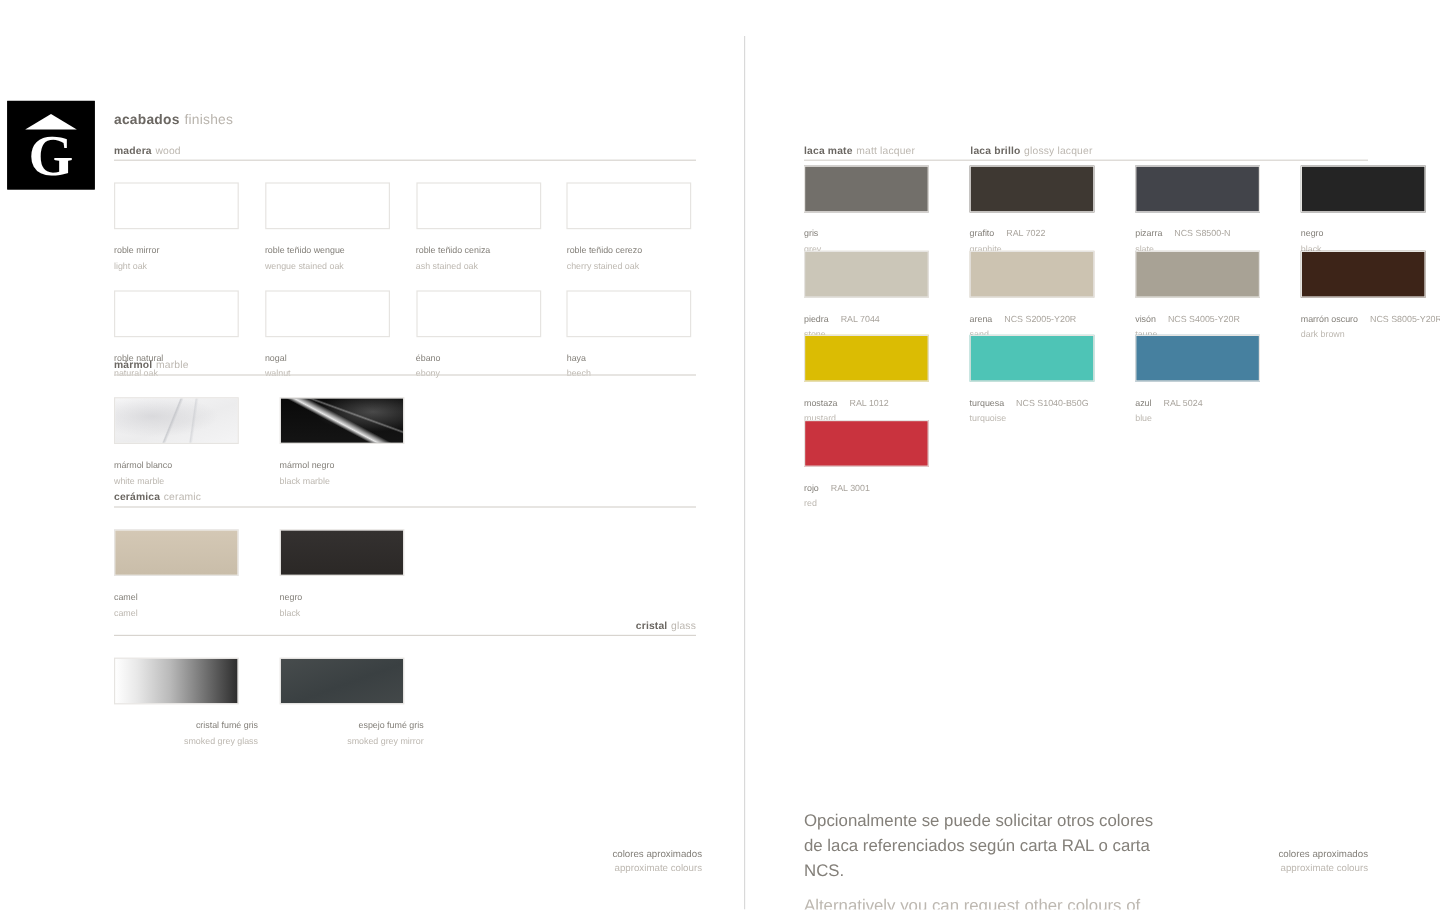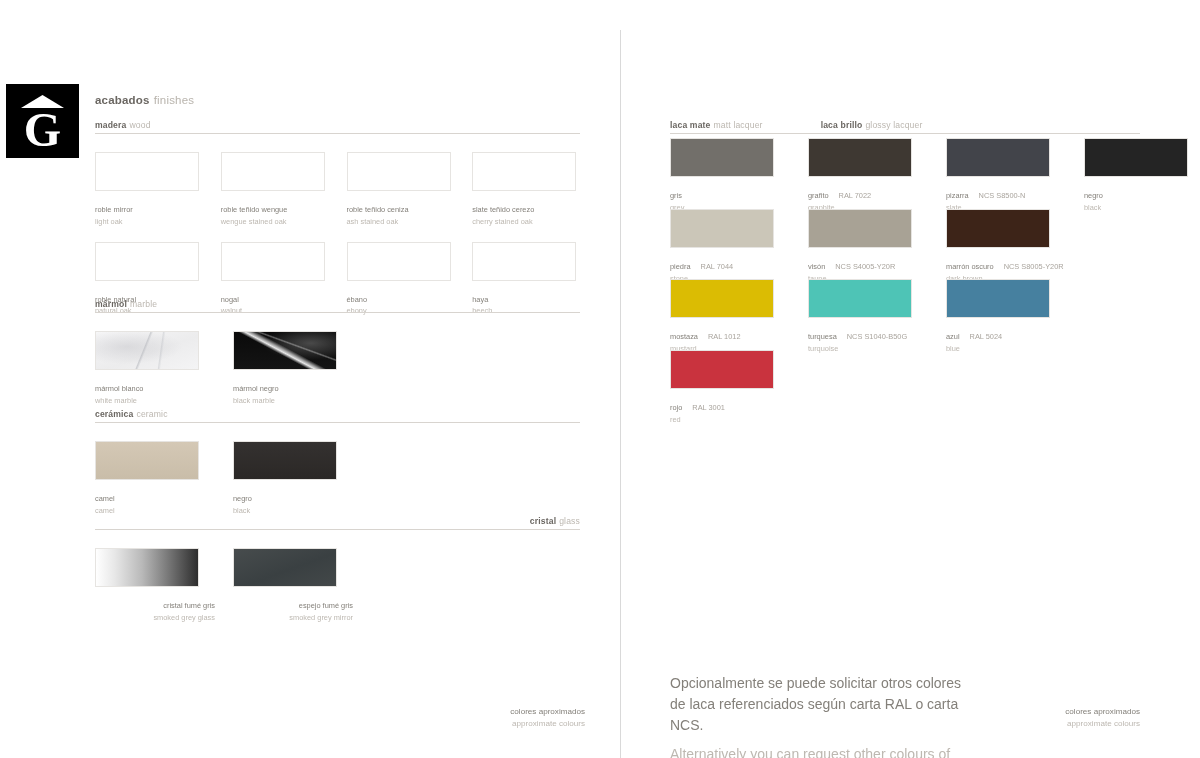--- a/index.html
+++ b/index.html
@@ -37,21 +37,21 @@
 
   .section{margin-bottom:0;}
   .sec-head{
     font-size:8.6px;letter-spacing:.15px;
     padding-bottom:3px;
     border-bottom:1px solid #d8d4cf;
     white-space:nowrap;
   }
   .sec-head .es{font-weight:bold;color:#6b6762;}
   .sec-head .en{color:#bcb7b0;margin-left:3px;}
-  .sec-head .es2{font-weight:bold;color:#6b6762;margin-left:30px;padding-left:28px;}
+  .sec-head .es2{font-weight:bold;color:#6b6762;margin-left:18px;padding-left:28px;}
 
   
   .row{display:flex;}
   .cell{width:120px;margin-right:18px;}
   .cell:last-child{margin-right:0;}
   .sw{
     width:104px;height:39px;
     border:1px solid #e6e4e1;
     box-sizing:border-box;
     display:block;
@@ -102,21 +102,21 @@
           <div class="cell">
             <div class="sw" style="background-image:repeating-linear-gradient(0deg,#2b1b14 0px,#3a2419 1px,#1c110b 2px,#2b1b14 4px),linear-gradient(90deg,#1c110b,,#2b1b14);background-blend-mode:multiply;"></div>
             <div class="cap"><span class="es">roble teñido wengue</span><span class="en">wengue stained oak</span></div>
           </div>
           <div class="cell">
             <div class="sw" style="background-image:repeating-linear-gradient(0deg,#4a4a46 0px,#5c5c57 1px,#3b3b38 2px,#4a4a46 4px),linear-gradient(90deg,#3b3b38,,#4a4a46);background-blend-mode:multiply;"></div>
             <div class="cap"><span class="es">roble teñido ceniza</span><span class="en">ash stained oak</span></div>
           </div>
           <div class="cell">
             <div class="sw" style="background-image:repeating-linear-gradient(0deg,#d6a054 0px,#c08f45 1px,#e3b676 2px,#d6a054 4px),linear-gradient(90deg,#e3b676,,#d6a054);background-blend-mode:multiply;"></div>
-            <div class="cap"><span class="es">slate teñido cerezo</span><span class="en">cherry stained oak</span></div>
+            <div class="cap"><span class="es">roble teñido cerezo</span><span class="en">cherry stained oak</span></div>
           </div>
         </div>
         <div class="row" style="margin-top: 16px;">
           <div class="cell">
             <div class="sw" style="background-image:repeating-linear-gradient(0deg,#e7cc9f 0px,#f0dcb9 1px,#dcbd8a 2px,#e7cc9f 4px),linear-gradient(90deg,#dcbd8a,,#e7cc9f);background-blend-mode:multiply;"></div>
             <div class="cap"><span class="es">roble natural</span><span class="en">natural oak</span></div>
           </div>
           <div class="cell">
             <div class="sw" style="background-image:repeating-linear-gradient(0deg,#c8a46c 0px,#b8924f 1px,#dcbd8d 2px,#c8a46c 4px),linear-gradient(90deg,#dcbd8d,,#c8a46c);background-blend-mode:multiply;"></div>
             <div class="cap"><span class="es">nogal</span><span class="en">walnut</span></div>
@@ -197,20 +197,24 @@
         </div>
         <div class="cell">
           <div class="sw" style="background:#242424;"></div>
           <div class="cap"><span class="es">negro</span><span class="en">black</span></div>
         </div>
       </div>
       <div class="row" style="position: absolute; top: 209px; left: 0px;">
         <div class="cell">
           <div class="sw" style="background:#cbc6b8;"></div>
           <div class="cap"><span class="es">piedra</span><span class="code">RAL 7044</span><span class="en">stone</span></div>
+        </div>
+        <div class="cell">
+          <div class="sw" style="background:#ccc3b1;"></div>
+          <div class="cap"><span class="es">arena</span><span class="code">NCS S2005-Y20R</span><span class="en">sand</span></div>
         </div>
         <div class="cell">
           <div class="sw" style="background:#a8a295;"></div>
           <div class="cap"><span class="es">visón</span><span class="code">NCS S4005-Y20R</span><span class="en">taupe</span></div>
         </div>
         <div class="cell">
           <div class="sw" style="background:#3d2418;"></div>
           <div class="cap"><span class="es">marrón oscuro</span><span class="code">NCS S8005-Y20R</span><span class="en">dark brown</span></div>
         </div>
       </div>

